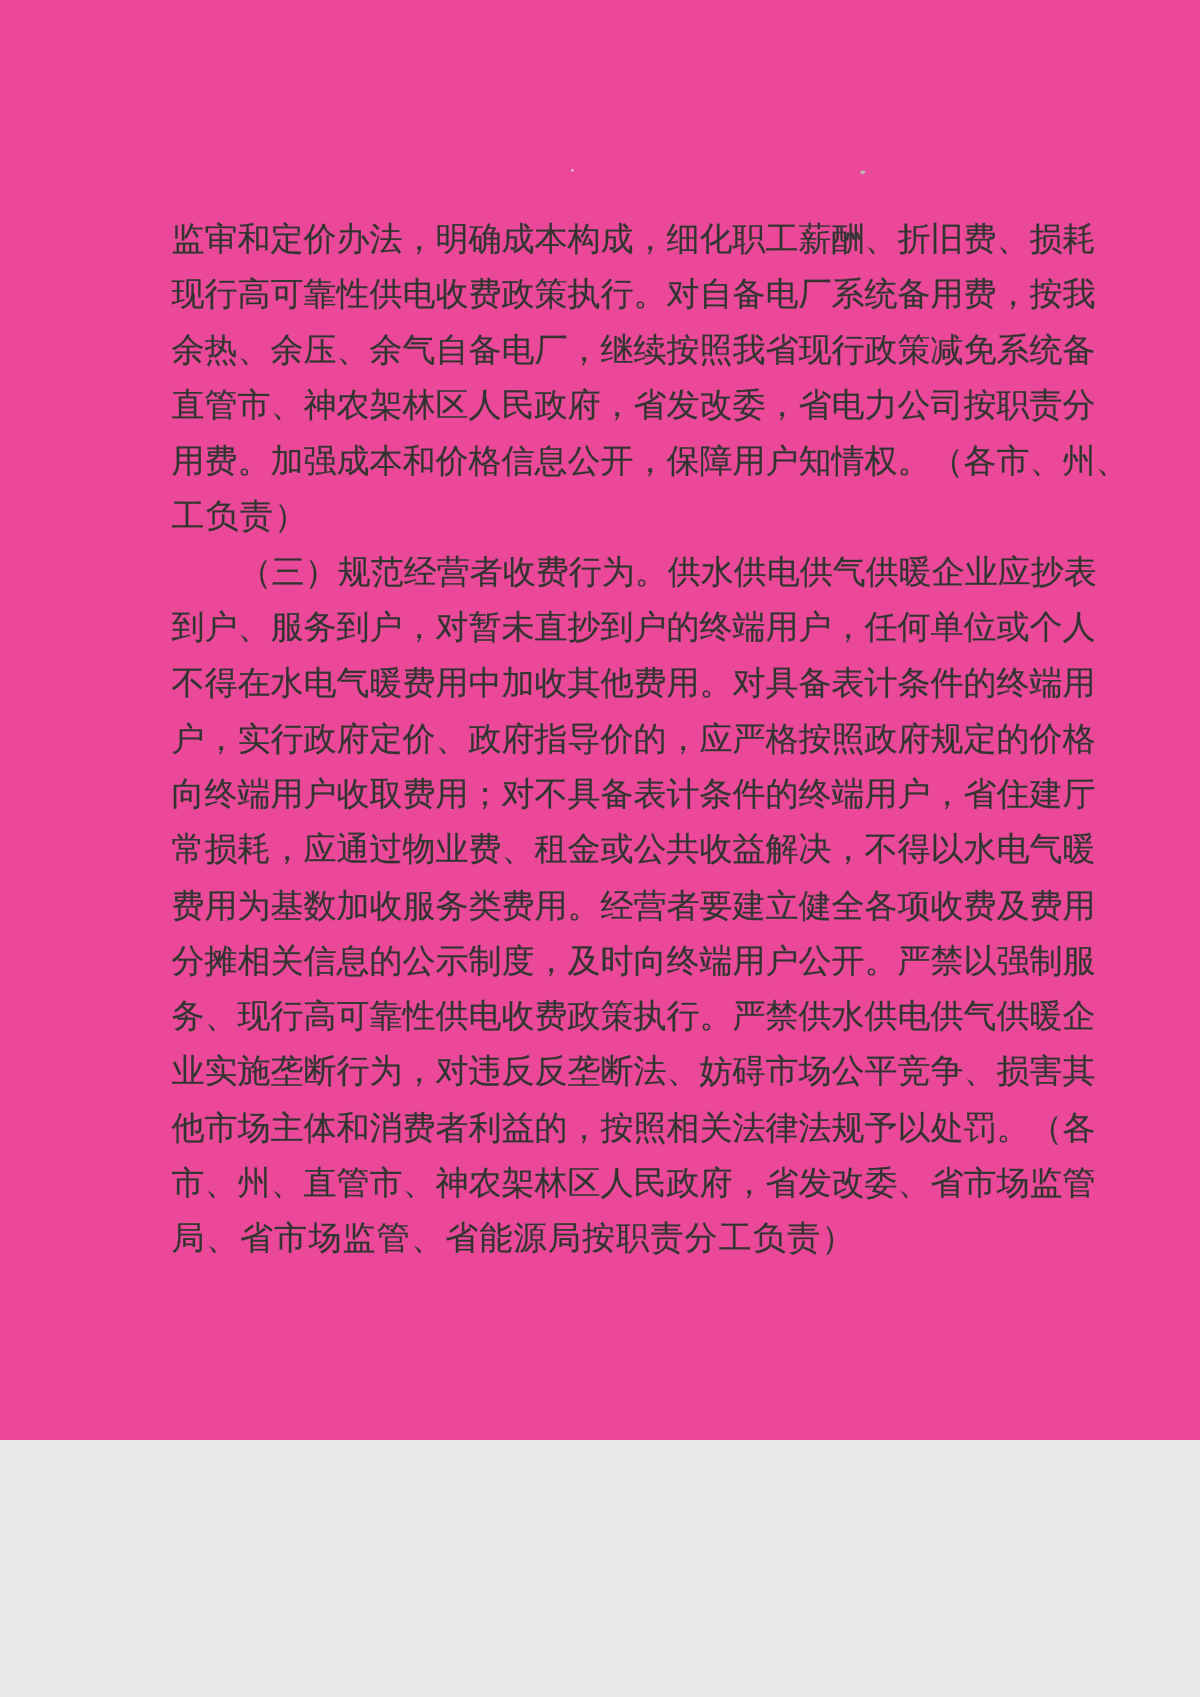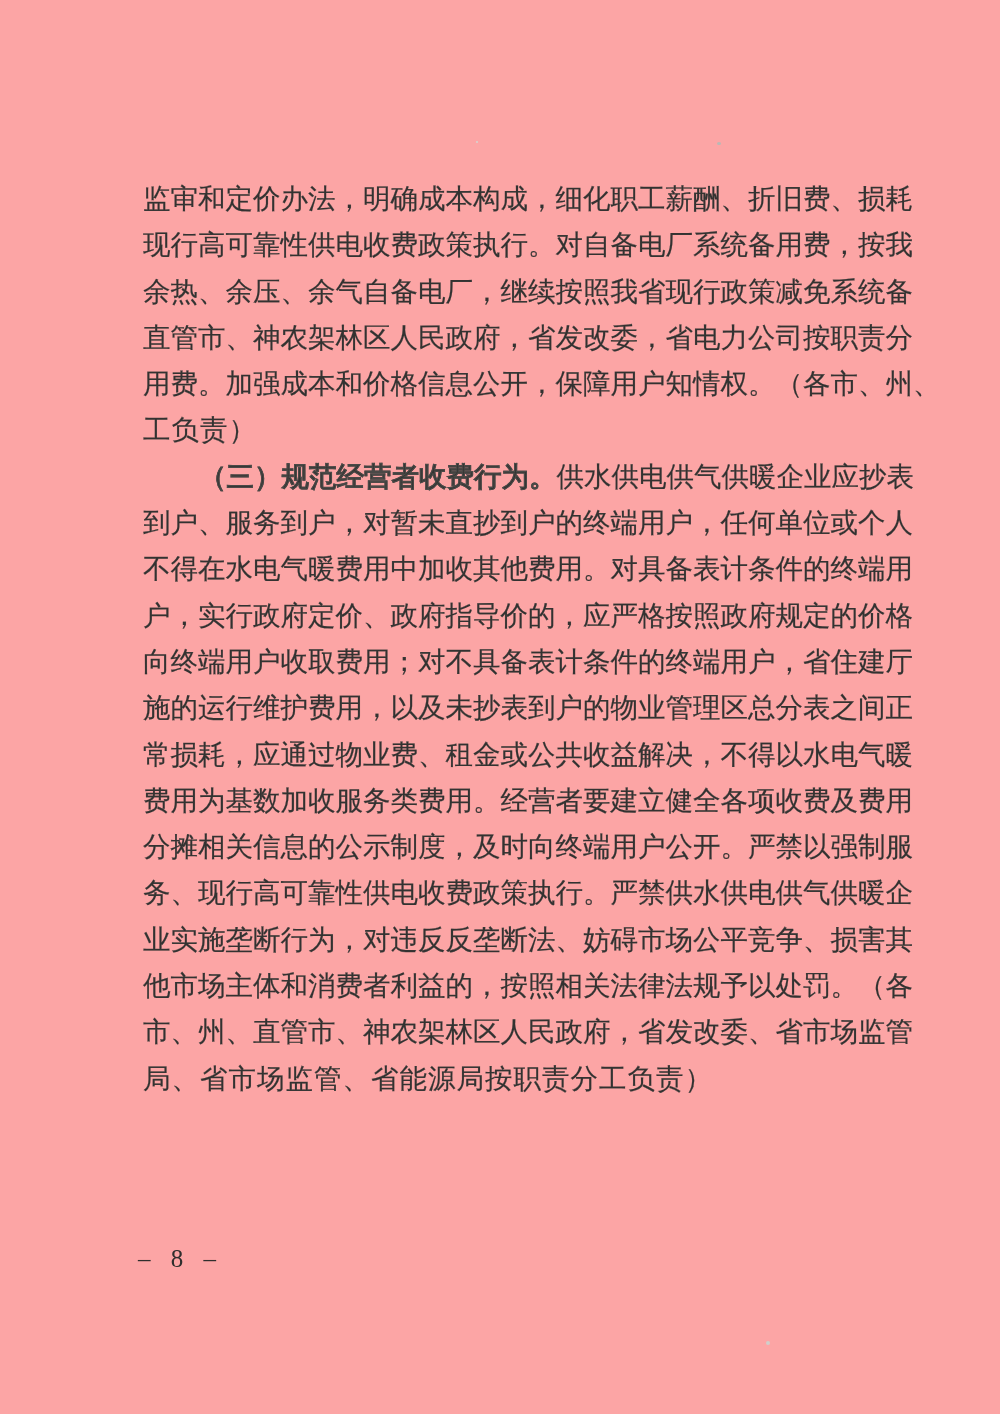--- a/index.html
+++ b/index.html
@@ -3,23 +3,23 @@
 <meta charset="utf-8">
 <style>
   html, body {
     margin: 0;
     padding: 0;
     background: #e9e9e9;
   }
   .page {
     position: relative;
     width: 1000px;
-    height: 1414px;
+    height: 1200px;
     margin: 0 auto;
-    background: #fca5a5;
+    background: #ec4899;
     overflow: hidden;
     font-family: "Liberation Serif", "DejaVu Serif", serif;
   }
   .doc-body {
     position: absolute;
     left: 143px;
     top: 176px;
     width: 750px;
   }
   .paragraph {
@@ -39,21 +39,21 @@
   }
   .text-line.last-line {
     text-align: center;
     text-align-last: left;
     letter-spacing: 1px;
   }
   .text-line.indented {
     text-indent: 56px;
   }
   .text-line .bold {
-    font-weight: bold;
+    font-weight: normal;
   }
   .page-number {
     position: absolute;
     left: 138px;
     top: 1245px;
     font-size: 25px;
     color: #2f2e2d;
     letter-spacing: 7px;
     font-family: "Liberation Serif", "DejaVu Serif", serif;
   }
@@ -78,21 +78,20 @@
         <div class="text-line">直管市、神农架林区人民政府，省发改委，省电力公司按职责分</div>
         <div class="text-line">用费。加强成本和价格信息公开，保障用户知情权。（各市、州、</div>
         <div class="text-line last-line">工负责）</div>
       </div>
       <div class="paragraph">
         <div class="text-line indented"><span class="bold">（三）规范经营者收费行为。</span>供水供电供气供暖企业应抄表</div>
         <div class="text-line">到户、服务到户，对暂未直抄到户的终端用户，任何单位或个人</div>
         <div class="text-line">不得在水电气暖费用中加收其他费用。对具备表计条件的终端用</div>
         <div class="text-line">户，实行政府定价、政府指导价的，应严格按照政府规定的价格</div>
         <div class="text-line">向终端用户收取费用；对不具备表计条件的终端用户，省住建厅</div>
-        <div class="text-line">施的运行维护费用，以及未抄表到户的物业管理区总分表之间正</div>
         <div class="text-line">常损耗，应通过物业费、租金或公共收益解决，不得以水电气暖</div>
         <div class="text-line">费用为基数加收服务类费用。经营者要建立健全各项收费及费用</div>
         <div class="text-line">分摊相关信息的公示制度，及时向终端用户公开。严禁以强制服</div>
         <div class="text-line">务、现行高可靠性供电收费政策执行。严禁供水供电供气供暖企</div>
         <div class="text-line">业实施垄断行为，对违反反垄断法、妨碍市场公平竞争、损害其</div>
         <div class="text-line">他市场主体和消费者利益的，按照相关法律法规予以处罚。（各</div>
         <div class="text-line">市、州、直管市、神农架林区人民政府，省发改委、省市场监管</div>
         <div class="text-line last-line">局、省市场监管、省能源局按职责分工负责）</div>
       </div>
     </div>

